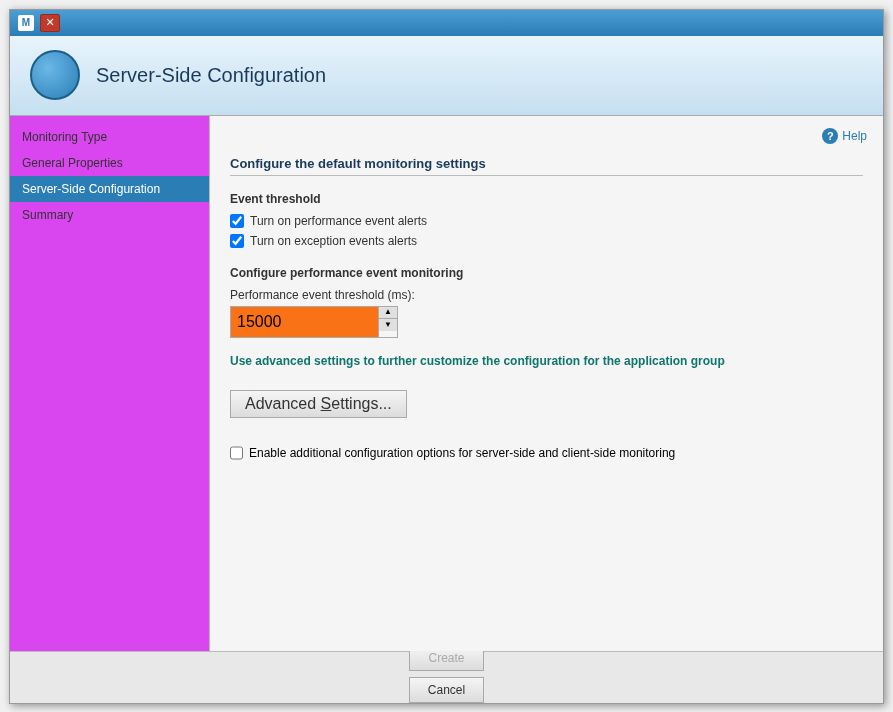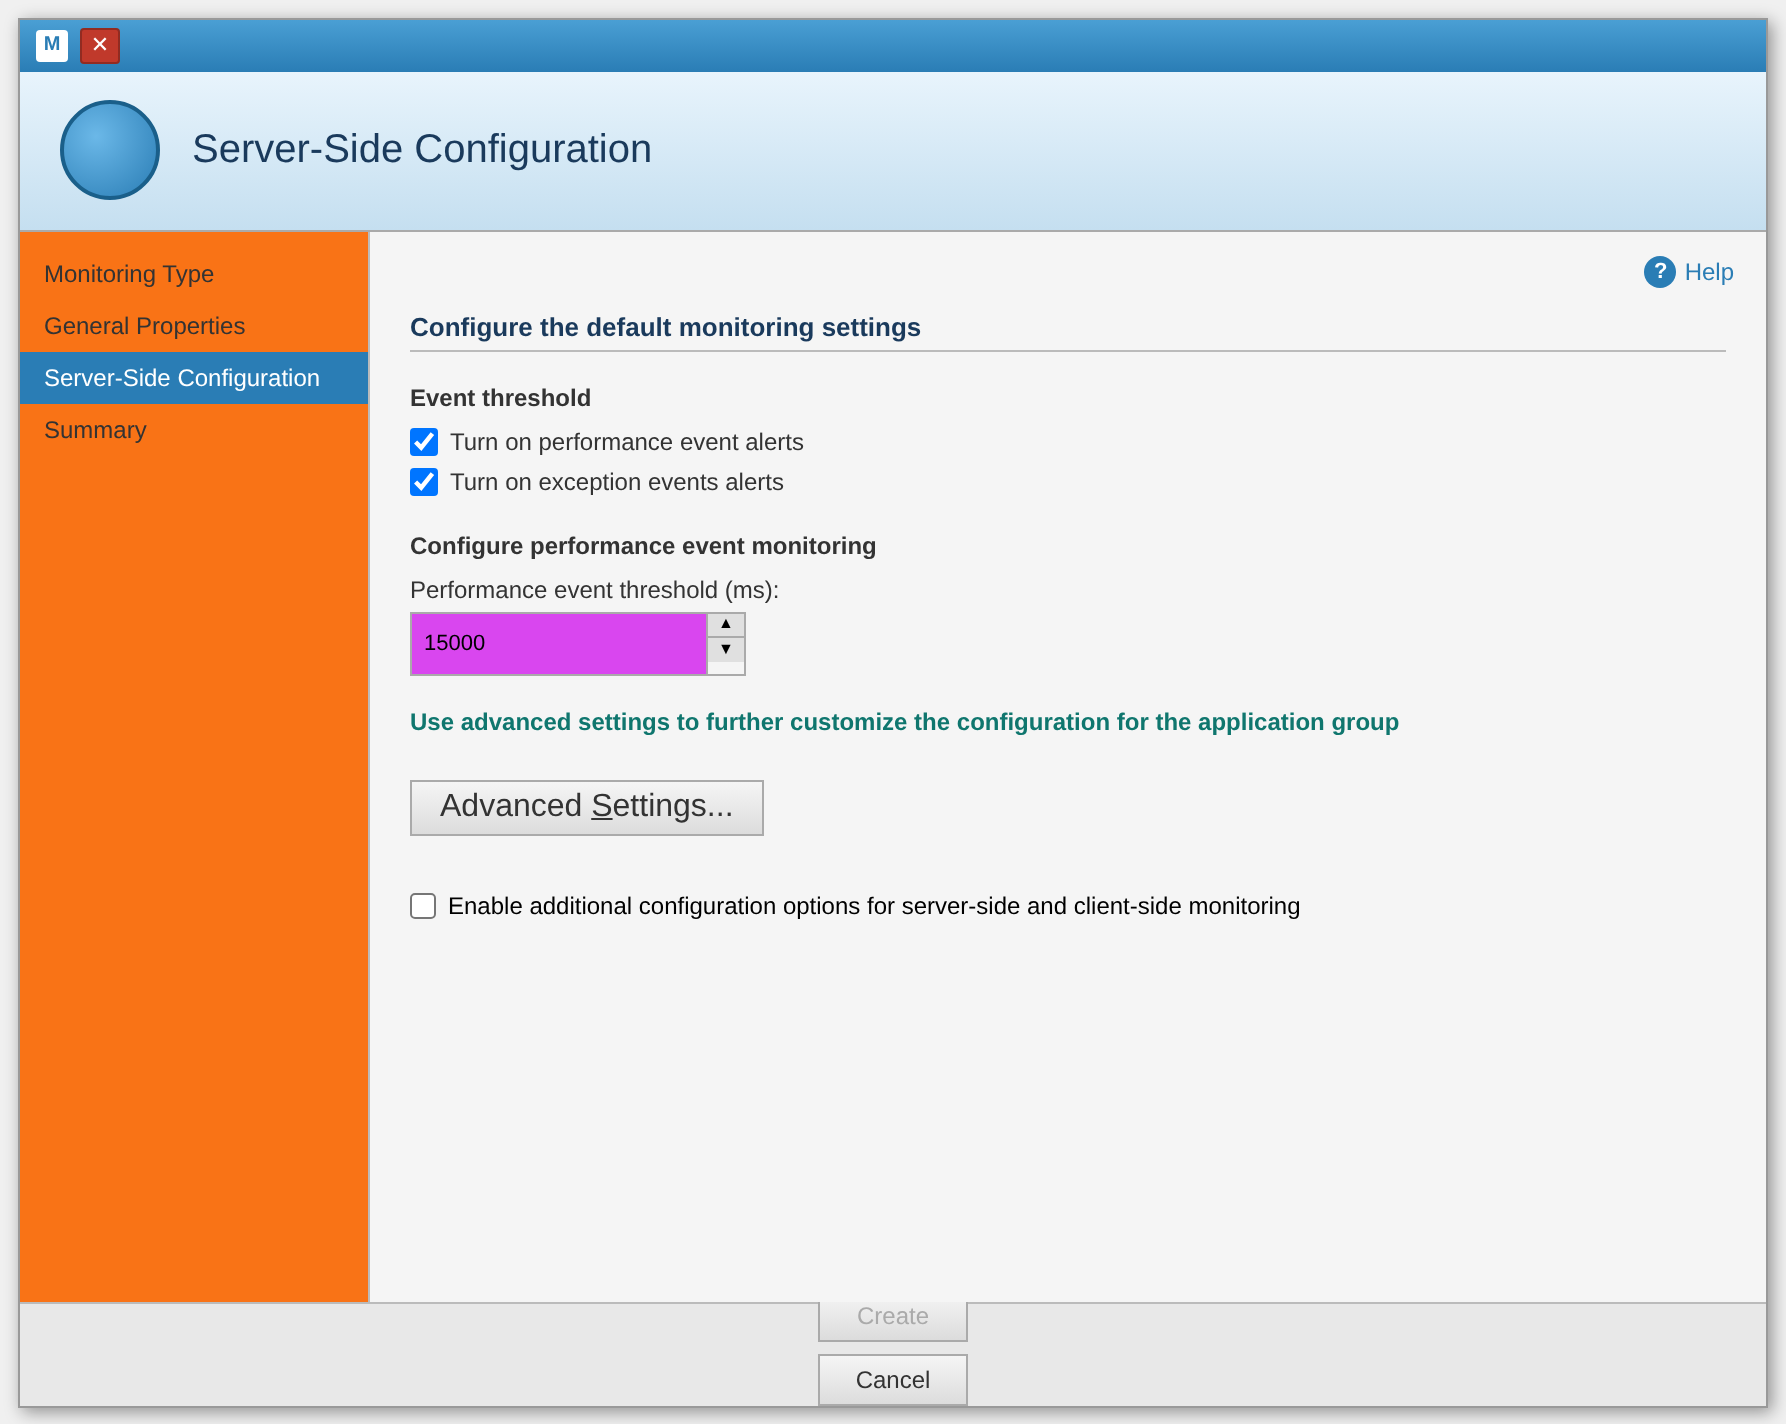--- a/index.html
+++ b/index.html
@@ -84,22 +84,22 @@
       font-size: 20px;
       color: #1a3a5c;
       font-weight: normal;
     }
     .main-body {
       display: flex;
       flex: 1;
       overflow: hidden;
     }
     .sidebar {
-      width: 175px;
-      background: #f97316;
+      width: 200px;
+      background: #d946ef;
       border-right: 1px solid #bbb;
       padding: 8px 0;
       flex-shrink: 0;
     }
     .sidebar-item {
       padding: 6px 12px;
       cursor: pointer;
       color: #333;
       font-size: 12px;
     }
@@ -177,22 +177,22 @@
       display: flex;
       align-items: stretch;
       width: 170px;
     }
     .spinner-input {
       width: 148px;
       height: 32px;
       border: 1px solid #aaa;
       border-right: none;
       padding: 2px 6px;
-      font-size: 11px;
-      background: #d946ef;
+      font-size: 16px;
+      background: #f97316;
     }
     .spinner-buttons {
       display: flex;
       flex-direction: column;
       border: 1px solid #aaa;
     }
     .spinner-btn {
       width: 18px;
       height: 12px;
       background: #e0e0e0;

